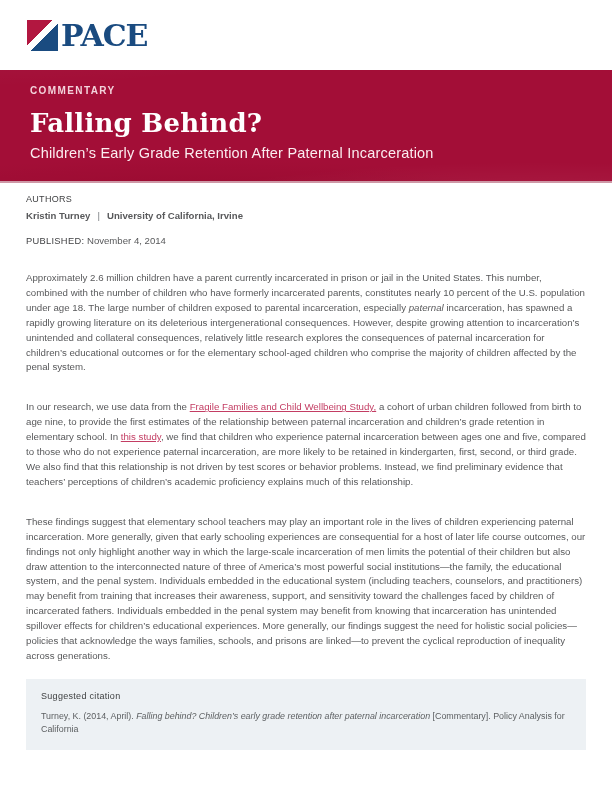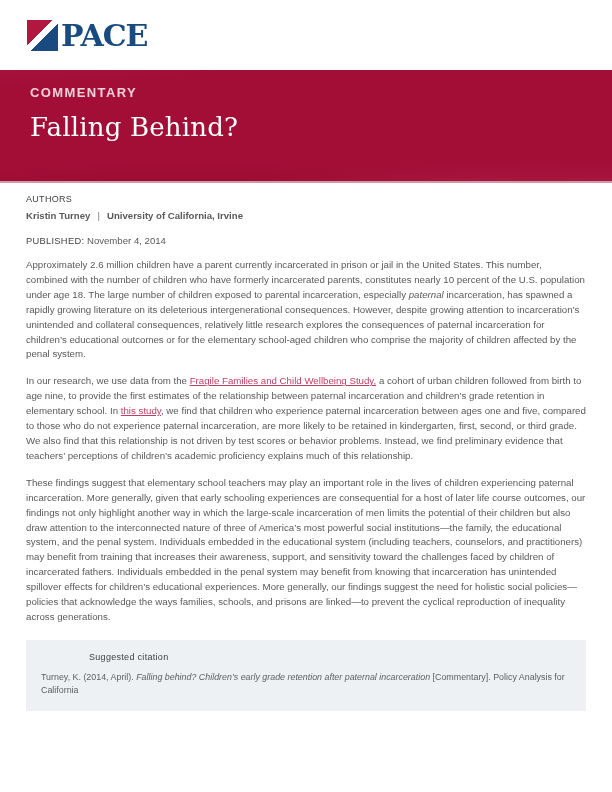--- a/index.html
+++ b/index.html
@@ -50,29 +50,29 @@
       radial-gradient(120% 95% at 88% 135%, rgba(255,255,255,0.10), rgba(255,255,255,0) 55%),
       radial-gradient(140% 110% at -15% -50%, rgba(255,255,255,0.07), rgba(255,255,255,0) 60%),
       radial-gradient(90% 60% at 30% 115%, rgba(120,0,25,0.25), rgba(120,0,25,0) 60%),
       #A30E37;
     border-bottom: 2px solid #CE98A6;
     padding-left: 30px;
     overflow: hidden;
   }
   .kicker {
     padding-top: 15px;
-    font-size: 13px;
+    font-size: 10px;
     font-weight: bold;
     letter-spacing: 1.4px;
     color: #F3D3DB;
   }
   .banner h1 {
     margin-top: 12px;
     font-family: "DejaVu Serif", serif;
-    font-weight: normal;
+    font-weight: bold;
     font-size: 26px;
     line-height: 30px;
     color: #ffffff;
     letter-spacing: 0.2px;
   }
   .banner h2 {
     margin-top: 7px;
     font-size: 14.5px;
     font-weight: normal;
     color: #FBEDF0;
@@ -86,38 +86,38 @@
     font-weight: normal;
     color: #404143;
     letter-spacing: 0.3px;
   }
   .author-line { margin-top: 6px; font-size: 9.6px; color: #58595B; font-weight: bold; }
   .author-sep { color: #A7A9AC; margin: 0 7px; }
   .published-line { margin-top: 14px; font-size: 9.6px; color: #58595B; }
   .published-line .published-label { display: inline; font-size: 9.3px; }
 
   .content p.body-para {
-    margin-top: 12px;
+    margin-top: 25px;
     font-size: 9.7px;
     line-height: 14.9px;
     color: #58595B;
   }
   .inline-link {
     color: #C33D63;
     text-decoration: underline;
   }
   .cite-para { font-style: italic; }
 
   
   .citation-box {
     margin-top: 15px;
     background: #EDF1F4;
     padding: 12px 15px 14px 15px;
   }
-  .citation-box .box-label { color: #3F4142; margin-left: 48px; }
+  .citation-box .box-label { color: #3F4142; }
   .citation-box p {
     margin-top: 9px;
     font-size: 8.9px;
     line-height: 13px;
     color: #5C5F61;
   }
 </style>
 </head>
 <body>
 
@@ -126,20 +126,21 @@
   <header class="header">
     <div class="logo">
       <span class="logo-mark"></span>
       <span class="logo-text">PACE</span>
     </div>
   </header>
 
   <section class="banner">
     <div class="kicker">COMMENTARY</div>
     <h1>Falling Behind?</h1>
+    <h2>Children’s Early Grade Retention After Paternal Incarceration</h2>
   </section>
 
   <main class="content">
 
     <div class="authors-label">AUTHORS</div>
     <div class="author-line">
       <span>Kristin Turney</span><span class="author-sep">|</span><span>University of California, Irvine</span>
     </div>
 
     <div class="published-line">

